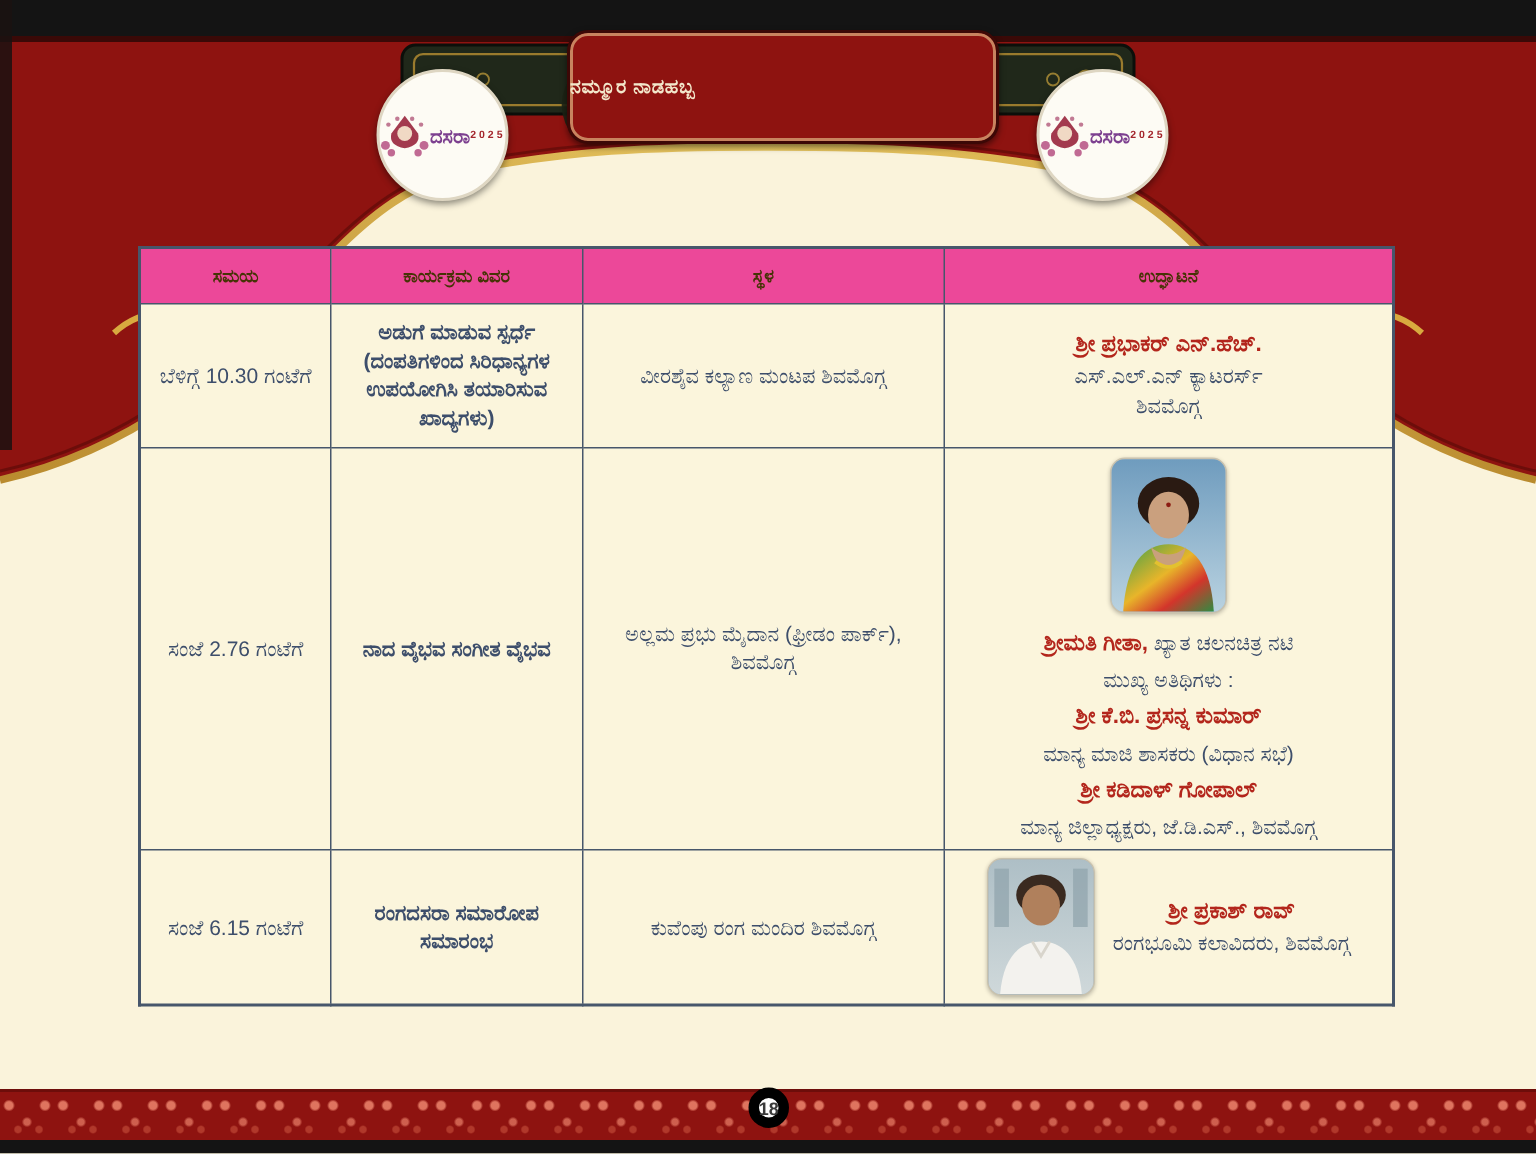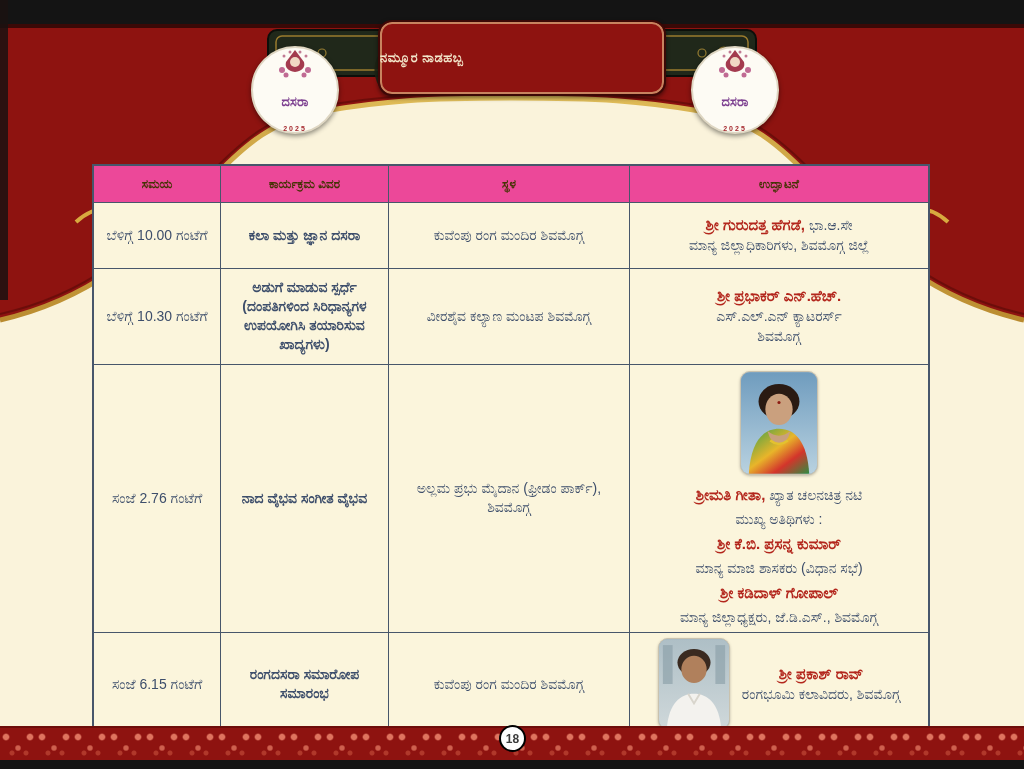--- a/index.html
+++ b/index.html
@@ -25,21 +25,21 @@
     z-index:5; text-align:center;
   }
   .title-line1 { color:#f3e7cb; font-size:13px; font-weight:bold; letter-spacing:.5px; }
   .title-line2 { color:#ffc71f; font-size:23px; font-weight:bold; margin-top:2px;
                  text-shadow:1px 1px 0 #4d0a05; }
 
   .logo-badge {
     position:absolute; top:46px; width:88px; height:88px; border-radius:50%;
     background:#fdfbf4; border:2px solid #ded6c2;
     box-shadow:0 2px 5px rgba(0,0,0,.45);
-    z-index:6; display:flex; flex-direction:column; align-items:center; justify-content:space-between;
+    z-index:6; display:flex; flex-direction:row; align-items:center; justify-content:space-between;
   }
   .logo-left  { left:251px; }
   .logo-right { left:691px; }
   .logo-emblem { width:34px; height:30px; display:block; }
   .logo-word { color:#7c3f8f; font-size:13px; font-weight:bold; line-height:1; margin-top:1px; }
   .logo-year { color:#a4262c; font-size:7px; font-weight:bold; letter-spacing:2px; margin-top:1px; }
 
   .subtitle {
     position:absolute; top:127px; left:0; width:1024px; text-align:center;
     color:#8e2015; font-size:17px; font-weight:bold; z-index:4;
@@ -87,21 +87,21 @@
       radial-gradient(circle at 30px 9px, rgba(227,121,99,.95) 2.5px, transparent 4px),
       radial-gradient(circle at 12px 25px, rgba(180,60,45,.9) 2px, transparent 3px),
       radial-gradient(circle at 26px 25px, rgba(180,60,45,.9) 2px, transparent 3px);
     background-size:36px 34px;
     border-top:2px solid #6d0d0a;
     z-index:5;
   }
   .bottom-black { position:absolute; left:0; bottom:0; width:1024px; height:9px; background:#141414; z-index:5; }
   .page-circle {
     position:absolute; left:499px; bottom:17px; width:27px; height:27px; border-radius:50%;
-    background:#fdfdfd; border:2px solid #000000;
+    background:#fdfdfd; border:7px solid #000000;
     display:flex; align-items:center; justify-content:center;
     color:#3a3a3a; font-size:12px; font-weight:bold; z-index:6;
   }
 </style>
 </head>
 <body>
 
 <div class="page">
 
   <svg class="top-decor" viewBox="0 0 1024 340" aria-hidden="true">
@@ -211,32 +211,20 @@
   <table class="schedule">
     <thead>
       <tr>
         <th class="col-time">ಸಮಯ</th>
         <th class="col-prog">ಕಾರ್ಯಕ್ರಮ ವಿವರ</th>
         <th class="col-place">ಸ್ಥಳ</th>
         <th class="col-guest">ಉದ್ಘಾಟನೆ</th>
       </tr>
     </thead>
     <tbody>
-      <tr class="row-1">
-        <td>ಬೆಳಿಗ್ಗೆ 10.00 ಗಂಟೆಗೆ</td>
-        <td class="prog-text">ಕಲಾ ಮತ್ತು ಜ್ಞಾನ ದಸರಾ</td>
-        <td>ಕುವೆಂಪು ರಂಗ ಮಂದಿರ ಶಿವಮೊಗ್ಗ</td>
-        <td>
-          <div class="guest-line">
-            <span class="guest-name">ಶ್ರೀ ಗುರುದತ್ತ ಹೆಗಡೆ,</span>
-            <span class="guest-desc"> ಭಾ.ಆ.ಸೇ</span>
-          </div>
-          <div class="guest-line guest-desc">ಮಾನ್ಯ ಜಿಲ್ಲಾಧಿಕಾರಿಗಳು, ಶಿವಮೊಗ್ಗ ಜಿಲ್ಲೆ</div>
-        </td>
-      </tr>
       <tr class="row-2">
         <td>ಬೆಳಿಗ್ಗೆ 10.30 ಗಂಟೆಗೆ</td>
         <td class="prog-text">ಅಡುಗೆ ಮಾಡುವ ಸ್ಪರ್ಧೆ (ದಂಪತಿಗಳಿಂದ ಸಿರಿಧಾನ್ಯಗಳ ಉಪಯೋಗಿಸಿ ತಯಾರಿಸುವ ಖಾದ್ಯಗಳು)</td>
         <td>ವೀರಶೈವ ಕಲ್ಯಾಣ ಮಂಟಪ ಶಿವಮೊಗ್ಗ</td>
         <td>
           <div class="guest-line guest-name">ಶ್ರೀ ಪ್ರಭಾಕರ್ ಎನ್.ಹೆಚ್.</div>
           <div class="guest-line guest-desc">ಎಸ್.ಎಲ್.ಎನ್ ಕ್ಯಾಟರರ್ಸ್</div>
           <div class="guest-line guest-desc">ಶಿವಮೊಗ್ಗ</div>
         </td>
       </tr>

